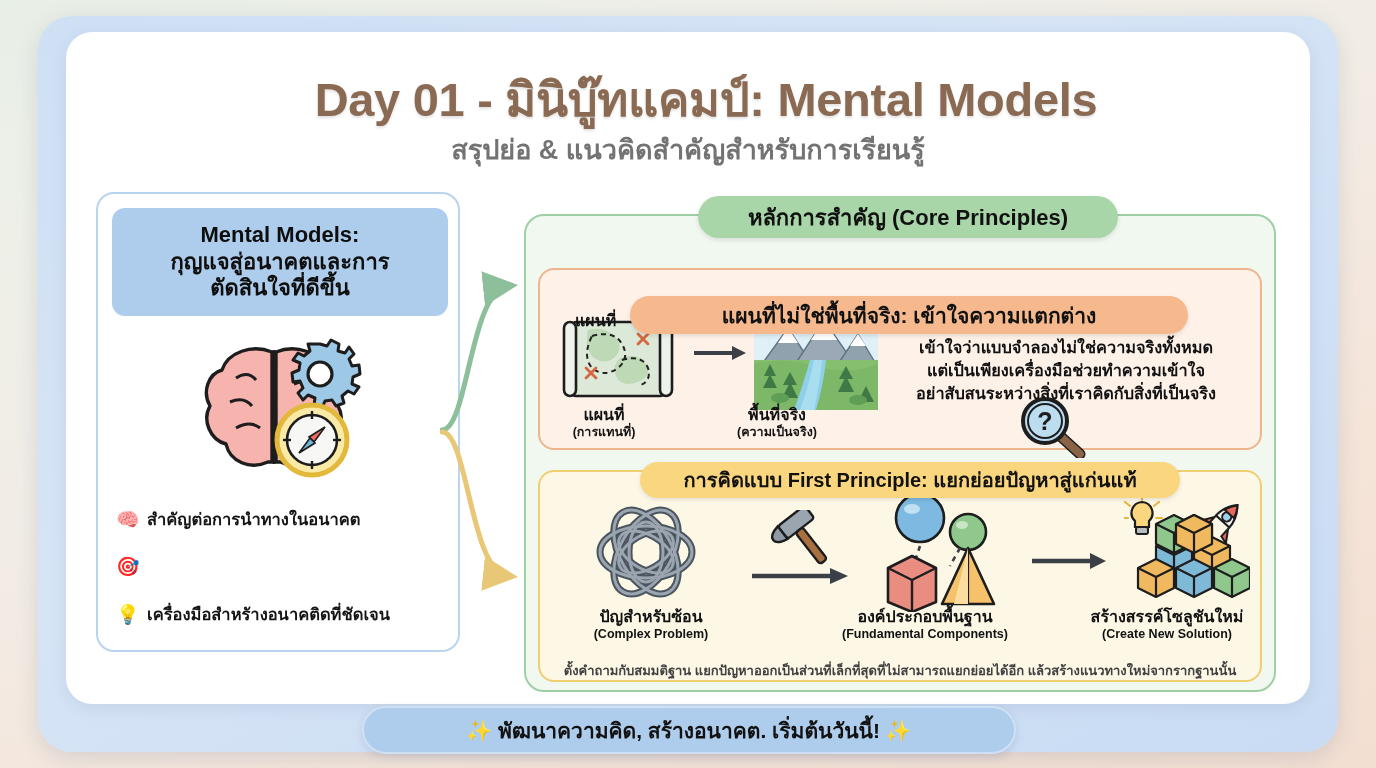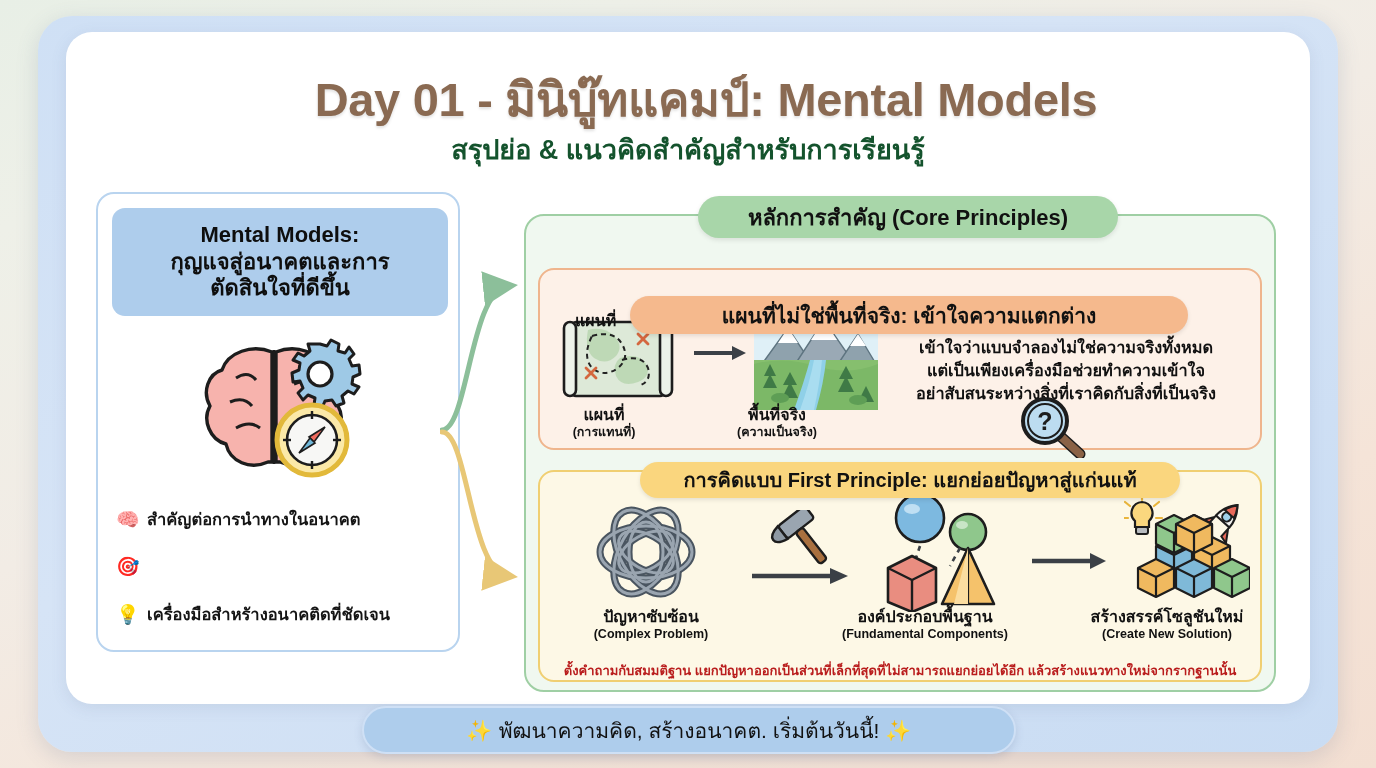--- a/index.html
+++ b/index.html
@@ -38,21 +38,21 @@
     text-align: center;
     font-size: 47px; font-weight: bold;
     color: #8a6a52;
     letter-spacing: -0.3px;
     text-shadow: 0 2px 3px rgba(0,0,0,.12);
     padding-left: 36px;
   }
   #subtitle {
     position: absolute; left: 66px; top: 128px; width: 1244px;
     text-align: center;
-    font-size: 27px; font-weight: bold; color: #14532d;
+    font-size: 27px; font-weight: bold; color: #737373;
   }
 
   
   #left-panel {
     position: absolute; left: 96px; top: 192px;
     width: 364px; height: 460px;
     background: #ffffff;
     border: 2px solid #b9d4ef;
     border-radius: 18px;
   }
@@ -147,32 +147,32 @@
     position: absolute; left: 640px; top: 462px;
     width: 540px; height: 36px;
     background: #fad67e;
     border-radius: 18px;
     display: flex; align-items: center; justify-content: center;
     font-size: 20px; font-weight: bold; color: #111;
     box-shadow: 0 2px 4px rgba(0,0,0,.10);
   }
   #fp-note {
     position: absolute; left: 540px; top: 660px; width: 720px;
-    text-align: center; font-size: 13px; font-weight: bold; color: #b91c1c;
+    text-align: center; font-size: 13px; font-weight: bold; color: #404040;
   }
 
   
   #footer {
     position: absolute; left: 362px; top: 706px;
     width: 654px; height: 48px;
     background: #aecdec;
     border: 2px solid #cfe0f5;
     border-radius: 24px;
     display: flex; align-items: center; justify-content: center;
-    font-size: 21px; font-weight: normal; color: #111;
+    font-size: 21px; font-weight: bold; color: #111;
     box-shadow: 0 3px 8px rgba(70,95,140,.18);
   }
 
   svg { display: block; }
 </style>
 </head>
 <body>
 
 <div id="frame"></div>
 <div id="card"></div>
@@ -445,21 +445,21 @@
     <g stroke="#1d1d1d" stroke-width="2.2" stroke-linejoin="round" transform="translate(52,34)">
       <path d="M0 0 l18 -9 l18 9 l0 20 l-18 9 l-18 -9 Z" fill="#f0b95f"></path>
       <path d="M0 0 l18 9 l18 -9 M18 9 l0 20" fill="none"></path>
     </g>
   </svg>
 </div>
 
 <div id="fp-head">การคิดแบบ First Principle: แยกย่อยปัญหาสู่แก่นแท้</div>
 
 <div class="cap" style="left:556px; top:608px; width:190px;">
-  <span>ปัญหาซับซ้อน</span>
+  <span>ปัญสำหรับซ้อน</span>
   <small>(Complex Problem)</small>
 </div>
 <div class="cap" style="left:800px; top:608px; width:250px;">
   <span>องค์ประกอบพื้นฐาน</span>
   <small>(Fundamental Components)</small>
 </div>
 <div class="cap" style="left:1062px; top:608px; width:210px;">
   <span>สร้างสรรค์โซลูชันใหม่</span>
   <small>(Create New Solution)</small>
 </div>

